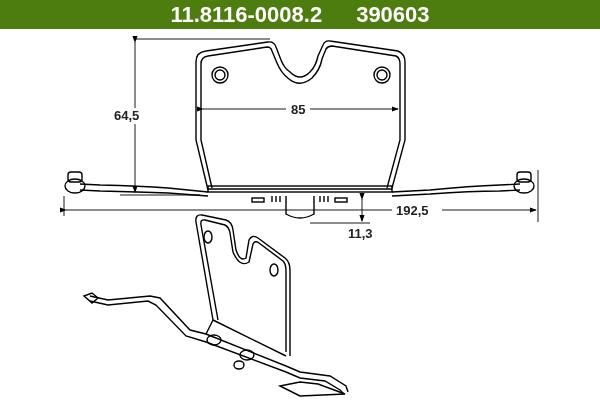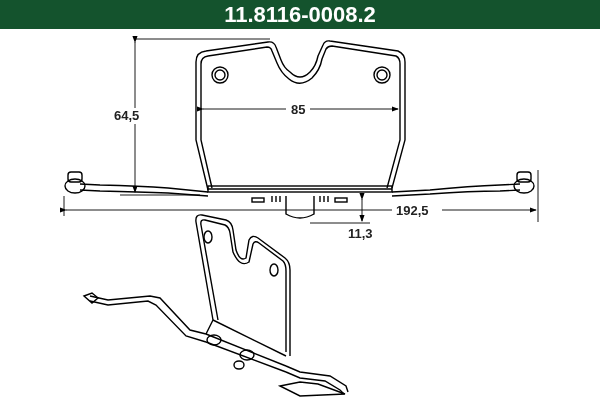--- a/index.html
+++ b/index.html
@@ -1,26 +1,27 @@
 <!DOCTYPE html>
 <html><head>
 <meta charset="utf-8">
 <style>
   html, body { margin: 0; padding: 0; background: #ffffff; }
   body { width: 600px; height: 400px; position: relative; overflow: hidden; font-family: "Liberation Sans", sans-serif; }
-  .header { position: absolute; left: 0; top: 0; width: 600px; height: 29px; background: #14532d; color: #ffffff; display: flex; justify-content: center; align-items: center; gap: 34px; font-weight: bold; font-size: 22px; }
+  .header { position: absolute; left: 0; top: 0; width: 600px; height: 29px; background: #4d7c0f; color: #ffffff; display: flex; justify-content: center; align-items: center; gap: 34px; font-weight: bold; font-size: 22px; }
   .header span { letter-spacing: 0px; }
   svg { position: absolute; left: 0; top: 0; }
   .dim-label { font-family: "Liberation Sans", sans-serif; font-weight: bold; font-size: 13px; fill: #222; }
 </style>
 </head>
 <body>
 
 <div class="header">
   <span>11.8116-0008.2</span>
+  <span>390603</span>
 </div>
 
 <svg width="600" height="400" viewBox="0 0 600 400">
   <defs>
     <marker id="arr" markerWidth="8" markerHeight="8" refX="7" refY="4" orient="auto">
       <path d="M0,1 L8,4 L0,7 Z" fill="#000"></path>
     </marker>
   </defs>
 
   <g fill="none" stroke="#000" stroke-width="1.4">

